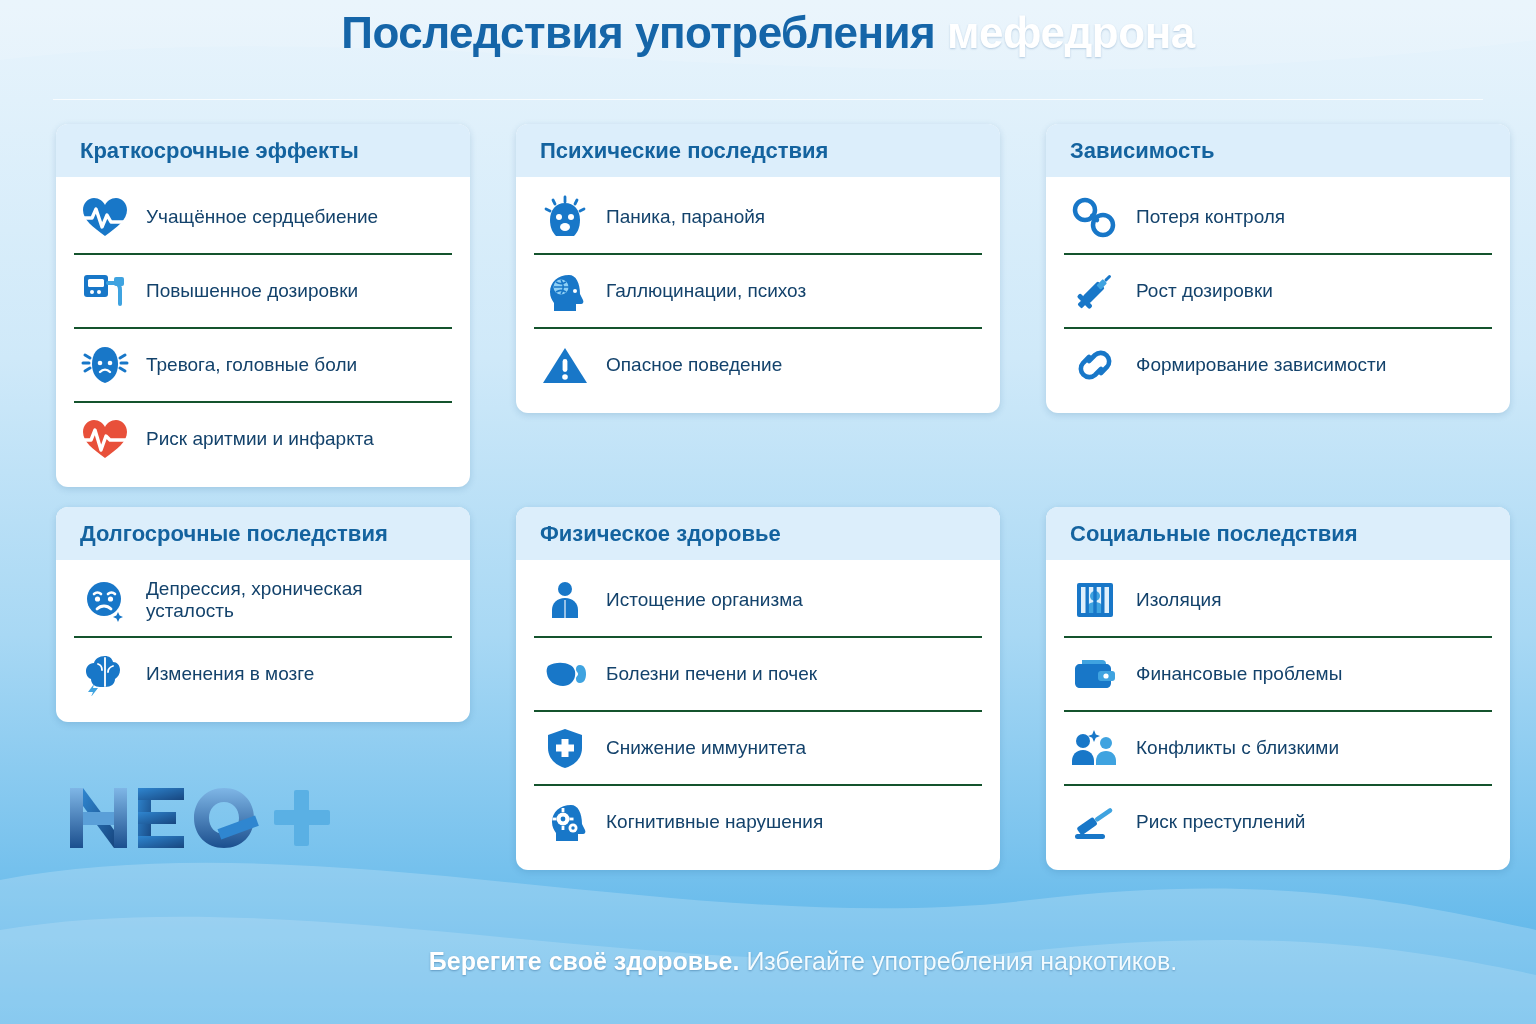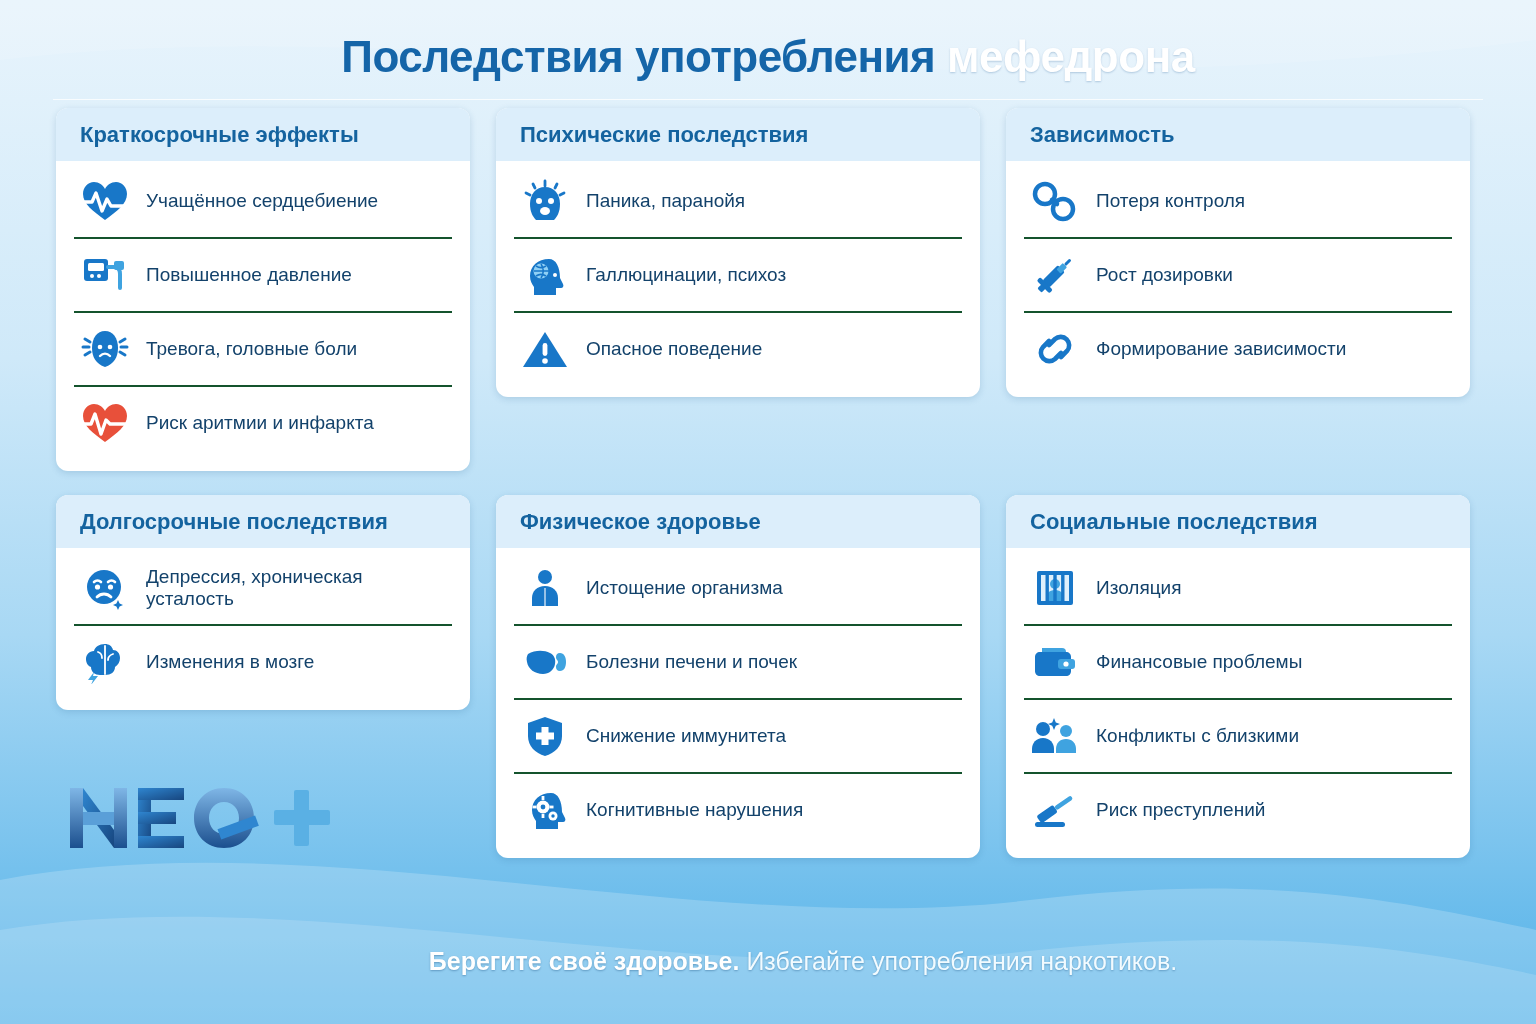--- a/index.html
+++ b/index.html
@@ -21,21 +21,21 @@
     left: 0;
     width: 100%;
     pointer-events: none;
   }
 
   
   .header {
     position: relative;
     height: 108px;
     text-align: center;
-    padding-top: 32px;
+    padding-top: 8px;
     box-sizing: border-box;
   }
   .title {
     font-size: 44px;
     font-weight: bold;
     color: #1565a8;
     letter-spacing: -0.5px;
     white-space: nowrap;
   }
   .title .hl {
@@ -48,29 +48,30 @@
     transform: translateX(-50%);
     bottom: 8px;
     width: 1430px;
     height: 1px;
     background: rgba(255,255,255,0.75);
   }
 
   
   .grid {
     position: relative;
-    margin: 0 auto;
+    margin: 16px auto;
     width: 1440px;
     display: grid;
     grid-template-columns: 440px 510px 490px;
     column-gap: 0px;
     row-gap: 24px;
     justify-content: start;
     padding-left: 8px;
     box-sizing: border-box;
+    gap: 20px;
   }
   .cell { padding-right: 26px; }
 
   .card {
     background: #ffffff;
     border-radius: 12px;
     box-shadow: 0 2px 7px rgba(30,90,140,0.18);
     overflow: hidden;
   }
   .card-head {
@@ -169,21 +170,21 @@
           <span class="row-icon">
             <svg width="48" height="44" viewBox="0 0 48 44">
                 <rect x="3" y="6" width="24" height="22" rx="3" fill="#1877c8"></rect>
                 <rect x="7" y="10" width="16" height="8" rx="1.5" fill="#ffffff"></rect>
                 <circle cx="11" cy="23" r="2" fill="#ffffff"></circle>
                 <circle cx="18" cy="23" r="2" fill="#ffffff"></circle>
                 <path d="M27 14h6c4 0 6 3 6 7v14" stroke="#3fa3e0" stroke-width="4" fill="none" stroke-linecap="round"></path>
                 <rect x="33" y="8" width="10" height="9" rx="2" fill="#3fa3e0"></rect>
               </svg>
           </span>
-          <span class="row-label">Повышенное давление</span>
+          <span class="row-label">Повышенное дозировки</span>
         </div>
         <div class="row">
           <span class="row-icon">
             <svg width="52" height="44" viewBox="0 0 52 44">
                 <path d="M26 4c8 0 13 7 13 17 0 9-4 16-13 19-9-3-13-10-13-19C13 11 18 4 26 4z" fill="#1877c8"></path>
                 <circle cx="21" cy="20" r="2.3" fill="#ffffff"></circle>
                 <circle cx="31" cy="20" r="2.3" fill="#ffffff"></circle>
                 <path d="M21 29c3-3 7-3 10 0" stroke="#ffffff" stroke-width="2.4" fill="none" stroke-linecap="round"></path>
                 <path d="M6 12l5 3M4 20h6M6 28l5-3" stroke="#1877c8" stroke-width="3" stroke-linecap="round"></path>
                 <path d="M46 12l-5 3M48 20h-6M46 28l-5-3" stroke="#1877c8" stroke-width="3" stroke-linecap="round"></path>

